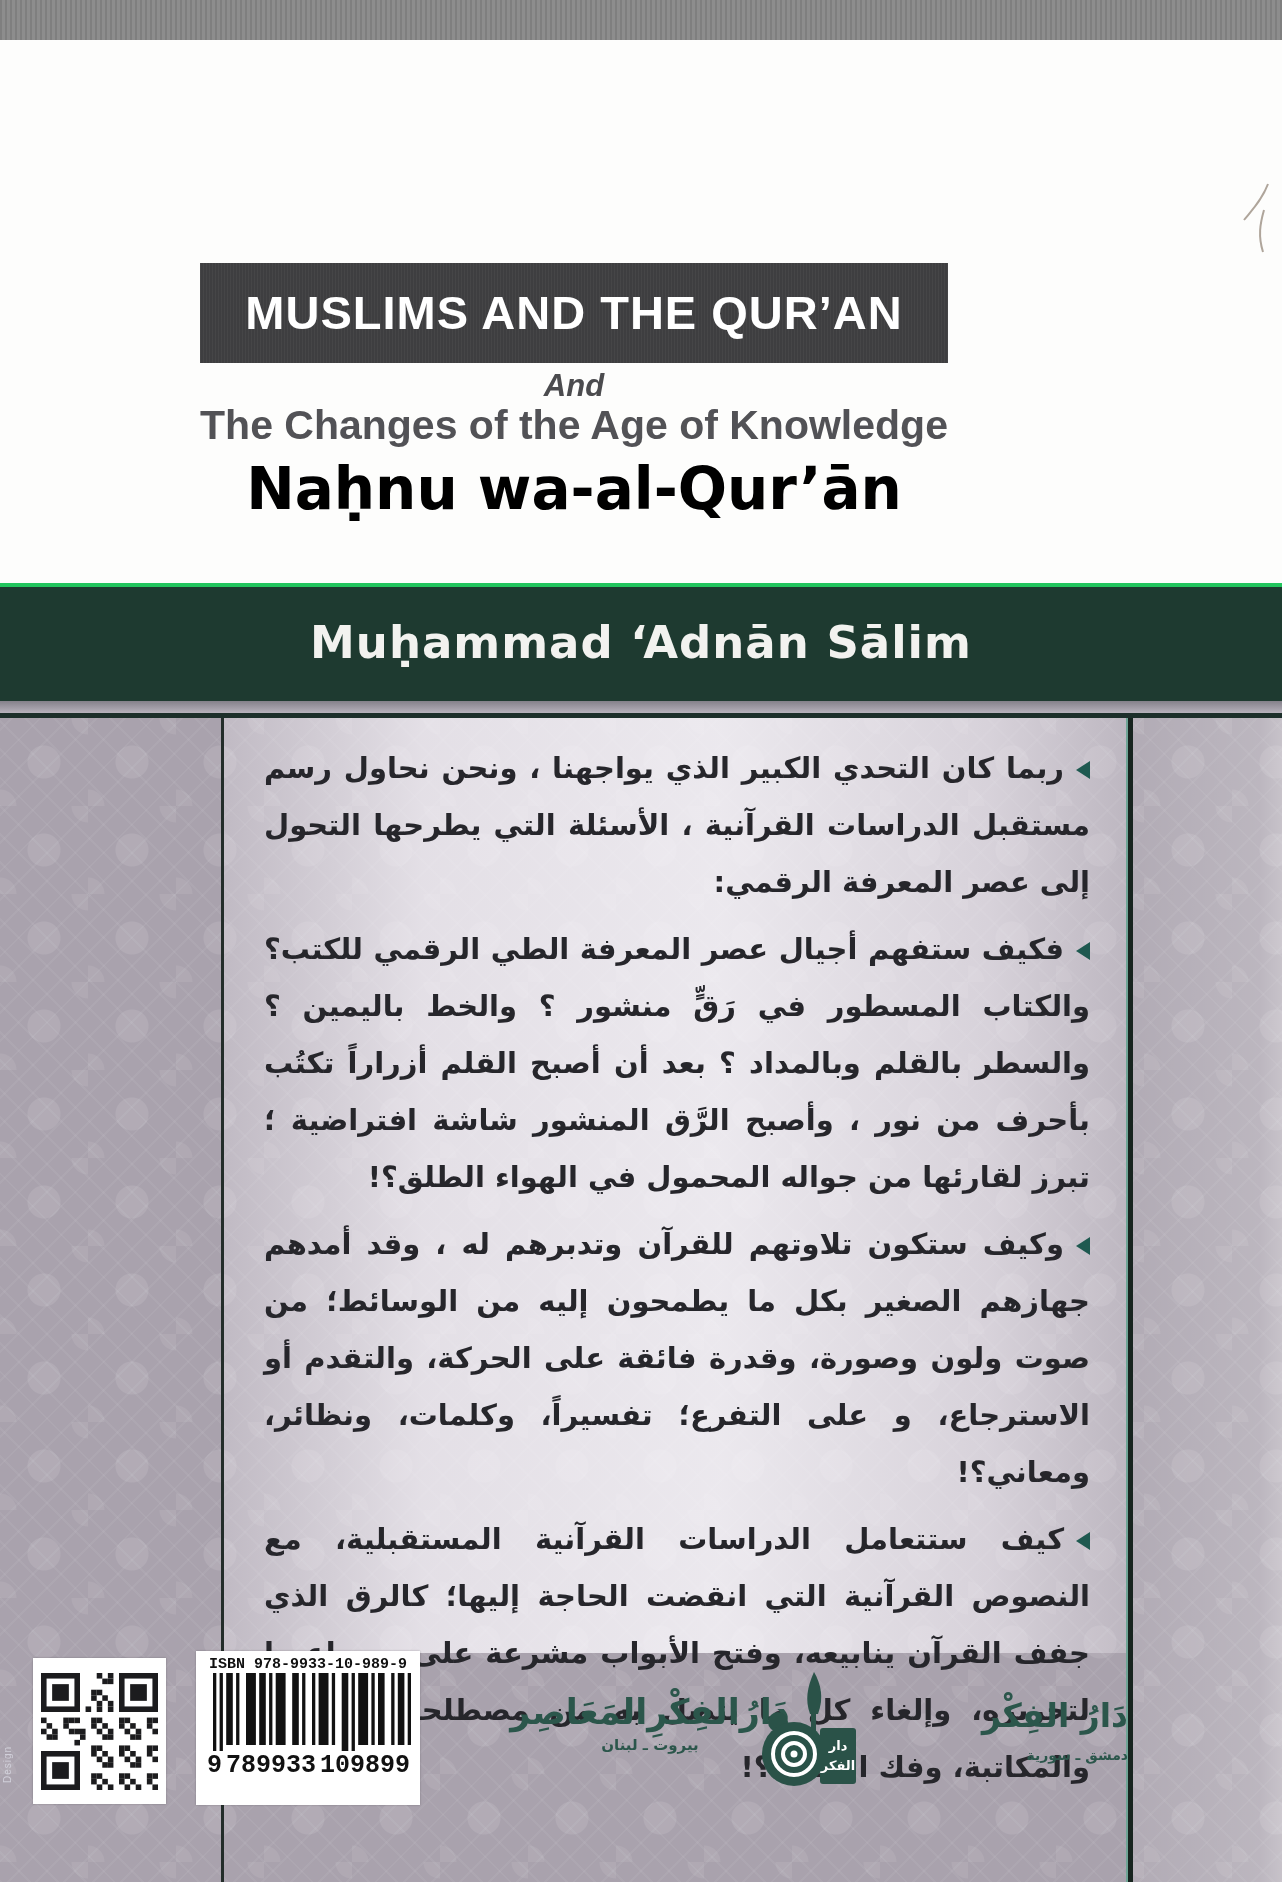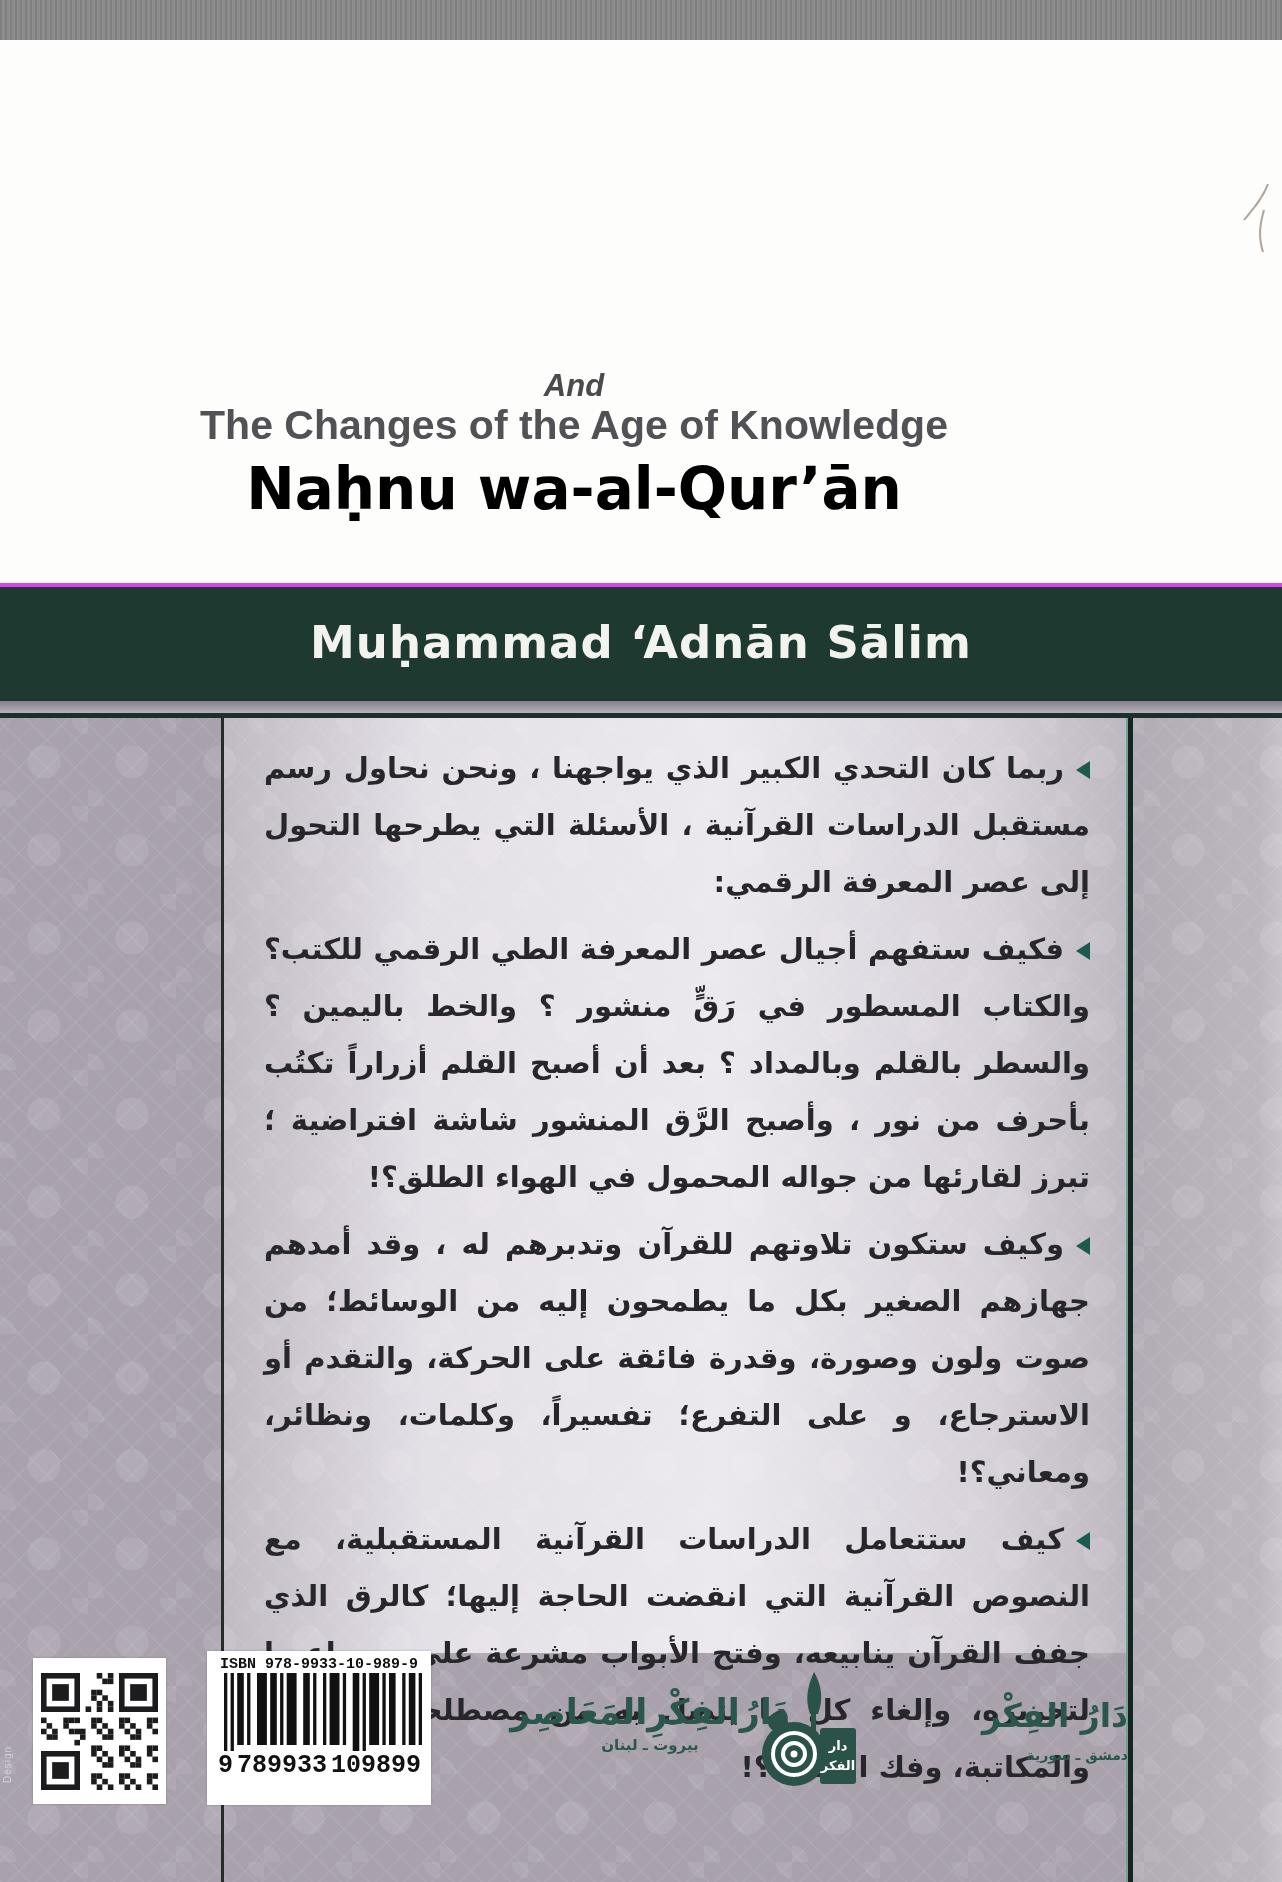--- a/index.html
+++ b/index.html
@@ -20,21 +20,21 @@
   .h-center{position:absolute;left:0;width:1148px;text-align:center;}
   .and-label{top:328px;font-style:italic;font-weight:bold;font-size:31px;color:#4b4b4e;}
   .subtitle{top:362px;font-weight:bold;font-size:41px;color:#525256;letter-spacing:0;}
   .translit-title{top:415px;font-weight:bold;font-size:58px;color:#000000;font-family:"DejaVu Sans",sans-serif;}
   .translit-subtitle{top:505px;font-weight:bold;font-size:40px;color:#55525a;font-family:"DejaVu Sans",sans-serif;}
 
   .scratch{position:absolute;left:1238px;top:140px;}
 
   
   .author-band{position:absolute;left:0;top:583px;width:100%;height:118px;background:#1e3a30;
-    border-top:4px solid #d946ef;box-sizing:border-box;text-align:center;}
+    border-top:4px solid #22c55e;box-sizing:border-box;text-align:center;}
   .author-band span{display:inline-block;color:#f2f2ef;font-weight:bold;font-size:45px;line-height:112px;
     font-family:"DejaVu Sans",sans-serif;letter-spacing:1px;}
   .author-band .inner{width:1148px;}
 
   .silver-strip{position:absolute;left:0;top:701px;width:100%;height:12px;
     background:linear-gradient(180deg,#84818a,#b7b2bc);}
   .teal-line{position:absolute;left:0;top:713px;width:100%;height:5px;background:#1c2f2a;}
 
   
   .body-bg{position:absolute;left:0;top:718px;width:100%;height:1164px;background-color:#a9a2ad;
@@ -60,21 +60,21 @@
     font-family:"DejaVu Sans",sans-serif;}
   .bullet{display:inline-block;width:0;height:0;border-top:9px solid transparent;border-bottom:9px solid transparent;
     border-right:14px solid #1e5950;margin-left:12px;vertical-align:-1px;}
 
   
   .design-credit{position:absolute;left:2px;top:905px;height:160px;width:20px;
     writing-mode:vertical-rl;transform:rotate(180deg);font-size:10px;letter-spacing:1px;color:#d8d8e2;opacity:.85;}
   .qr-box{position:absolute;left:33px;top:940px;width:133px;height:146px;background:#ffffff;
     box-shadow:0 0 2px rgba(0,0,0,.25);display:flex;align-items:center;justify-content:center;}
   .barcode-box{position:absolute;left:196px;top:933px;width:224px;height:154px;background:#ffffff;
-    box-shadow:0 0 2px rgba(0,0,0,.25);box-sizing:border-box;padding:5px 7px 4px 7px;text-align:center;margin-left:11px;}
+    box-shadow:0 0 2px rgba(0,0,0,.25);box-sizing:border-box;padding:5px 7px 4px 7px;text-align:center;}
   .isbn-label{font-family:"Liberation Mono",monospace;font-weight:bold;font-size:15px;color:#111;letter-spacing:0px;white-space:nowrap;}
   .isbn-digits{display:flex;justify-content:space-between;padding:0 2px;margin-top:-14px;
     font-family:"Liberation Mono",monospace;font-weight:bold;font-size:25px;color:#111;}
   .isbn-digits span{background:#fff;padding:0 2px;}
 
   .pub-beirut{position:absolute;left:500px;top:972px;width:300px;text-align:center;color:#2b564b;direction:rtl;}
   .pub-beirut .pub-name{font-family:"DejaVu Sans",sans-serif;font-weight:bold;font-size:35px;line-height:44px;}
   .pub-beirut .pub-loc{font-family:"DejaVu Sans",sans-serif;font-weight:bold;font-size:15px;margin-top:2px;}
   .emblem{position:absolute;left:752px;top:952px;}
   .pub-damascus{position:absolute;left:968px;top:978px;width:160px;text-align:right;color:#2b564b;direction:rtl;}
@@ -82,20 +82,23 @@
   .pub-damascus .pub-loc{font-family:"DejaVu Sans",sans-serif;font-weight:bold;font-size:14px;margin-top:11px;}
 </style>
 </head>
 <body>
 
 <div class="page">
 
   <div class="scan-strip"></div>
 
   <div class="cover-top">
+    <div class="title-bar">
+      <span>MUSLIMS AND THE QUR’AN</span>
+    </div>
     <div class="h-center and-label">And</div>
     <div class="h-center subtitle">The Changes of the Age of Knowledge</div>
     <div class="h-center translit-title">Naḥnu wa-al-Qur’ān</div>
     <svg class="scratch" width="42" height="78" viewBox="0 0 42 78">
       <path d="M30,4 C24,20 14,30 6,40 M26,30 C22,44 20,56 25,72" stroke="#9b8f82" stroke-width="2" fill="none" opacity="0.8"></path>
     </svg>
   </div>
 
   <div class="author-band">
     <span class="inner">Muḥammad ‘Adnān Sālim</span>

